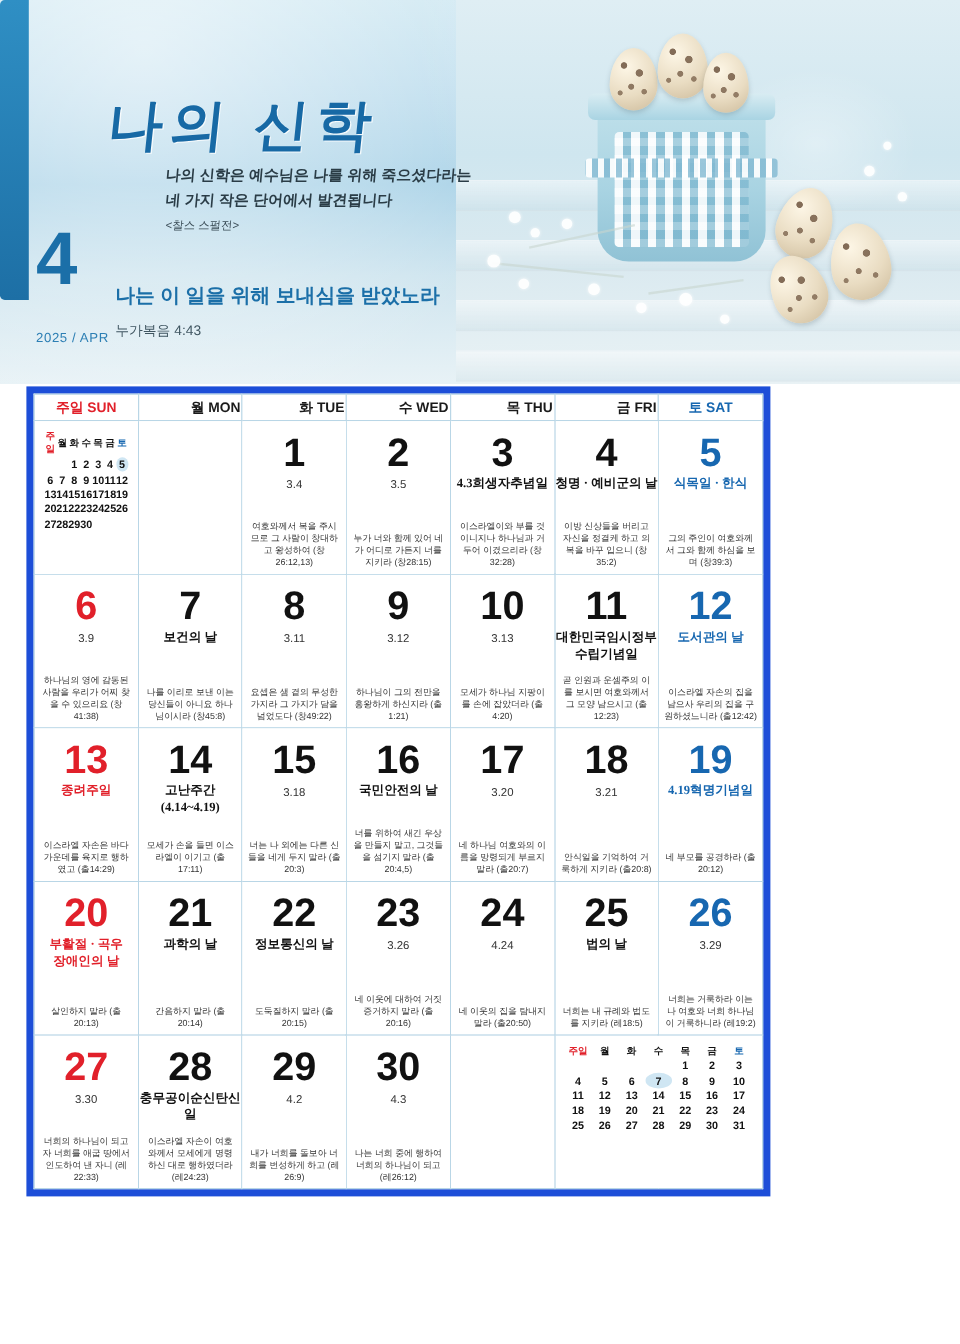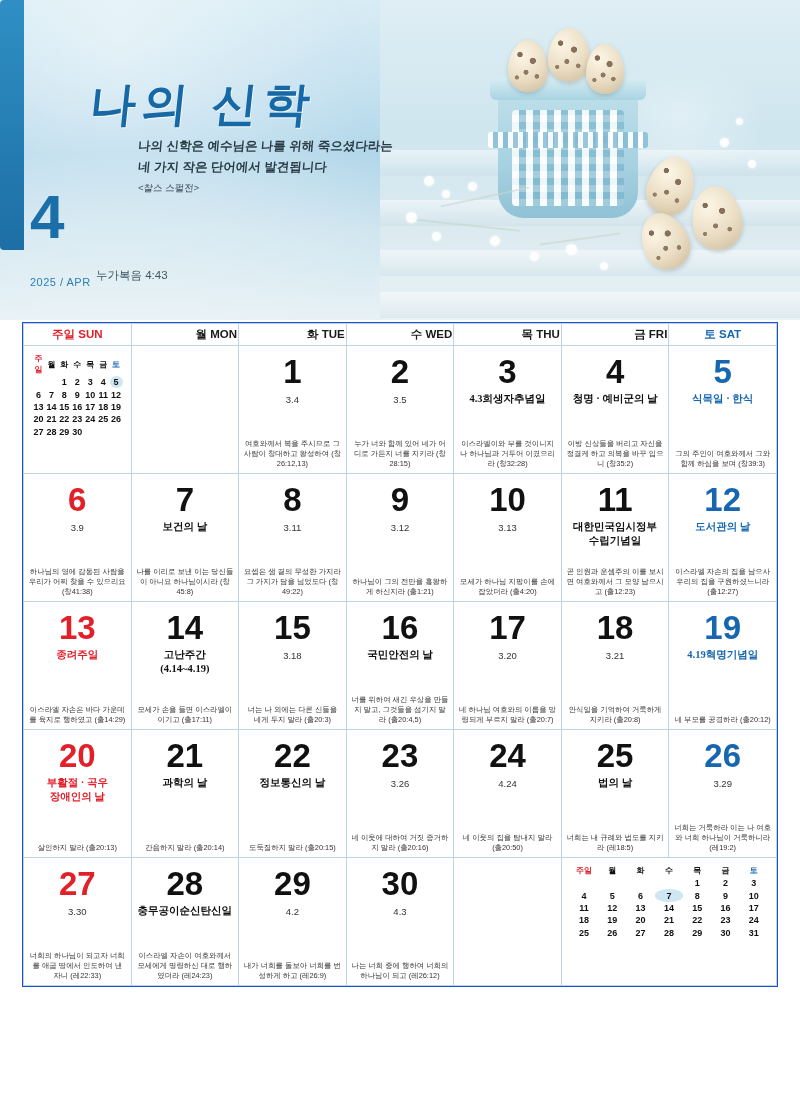--- a/index.html
+++ b/index.html
@@ -108,21 +108,21 @@
     font-family:"Liberation Sans", sans-serif;
   }
   .yearline { position:absolute; left:30px; top:276px; font-size:11px; color:#2d7fb4; letter-spacing:0.5px; }
   .verse {
     position:absolute; left:96px; top:236px; color:#1b6fa8;
     font-size:16.5px; font-weight:bold;
   }
   .verse-ref { position:absolute; left:96px; top:268px; color:#3f5560; font-size:11.5px; }
 
   
-  .cal { position:absolute; left:22px; top:322px; width:756px; border:1px solid #1d4ed8; border-collapse:collapse; }
+  .cal { position:absolute; left:22px; top:322px; width:620px; border:6px solid #1d4ed8; border-collapse:collapse; }
   table.grid { width:100%; border-collapse:collapse; table-layout:fixed; }
   table.grid th {
     height:22px; font-size:11.5px; border:1px solid #b9d6e6;
     background:#ffffff; font-weight:bold;
   }
   th.sun { color:#e1202a; }
   th.sat { color:#1767b0; }
   th.wd  { color:#1a1a1a;text-align:right; }
 
   td.cell {
@@ -197,20 +197,21 @@
 
     <div class="title-wrap">
       <div class="brand">나의 신학</div>
       <div class="sub1">나의 신학은 예수님은 나를 위해 죽으셨다라는</div>
       <div class="sub2">네 가지 작은 단어에서 발견됩니다</div>
       <div class="src">&lt;찰스 스펄전&gt;</div>
     </div>
 
     <div class="bigmonth">4</div>
     <div class="yearline">2025 / APR</div>
+    <div class="verse">나는 이 일을 위해 보내심을 받았노라</div>
     <div class="verse-ref">누가복음 4:43</div>
   </div>
 
   <div class="cal">
     <table class="grid">
       <thead>
         <tr>
           <th class="sun">주일 SUN</th>
           <th class="wd">월 MON</th>
           <th class="wd">화 TUE</th>
@@ -340,21 +341,21 @@
               <div class="note">모세가 하나님 지팡이를 손에 잡았더라 (출4:20)</div>
             </td>
             <td class="cell">
               <div class="daynum">11</div>
               <div class="evt">대한민국임시정부<br>수립기념일</div>
               <div class="note">곧 인원과 운셈주의 이를 보시면 여호와께서 그 모양 남으시고 (출12:23)</div>
             </td>
             <td class="cell">
               <div class="daynum blue">12</div>
               <div class="evt blue">도서관의 날</div>
-              <div class="note">이스라엘 자손의 집을 남으사 우리의 집을 구원하셨느니라 (출12:27)</div>
+              <div class="note">이스라엘 자손의 집을 남으사 우리의 집을 구원하셨느니라 (출12:42)</div>
             </td>
           </tr>
           <tr>
             <td class="cell">
               <div class="daynum red">13</div>
               <div class="evt red">종려주일</div>
               <div class="note">이스라엘 자손은 바다 가운데를 육지로 행하였고 (출14:29)</div>
             </td>
             <td class="cell">
               <div class="daynum">14</div>

